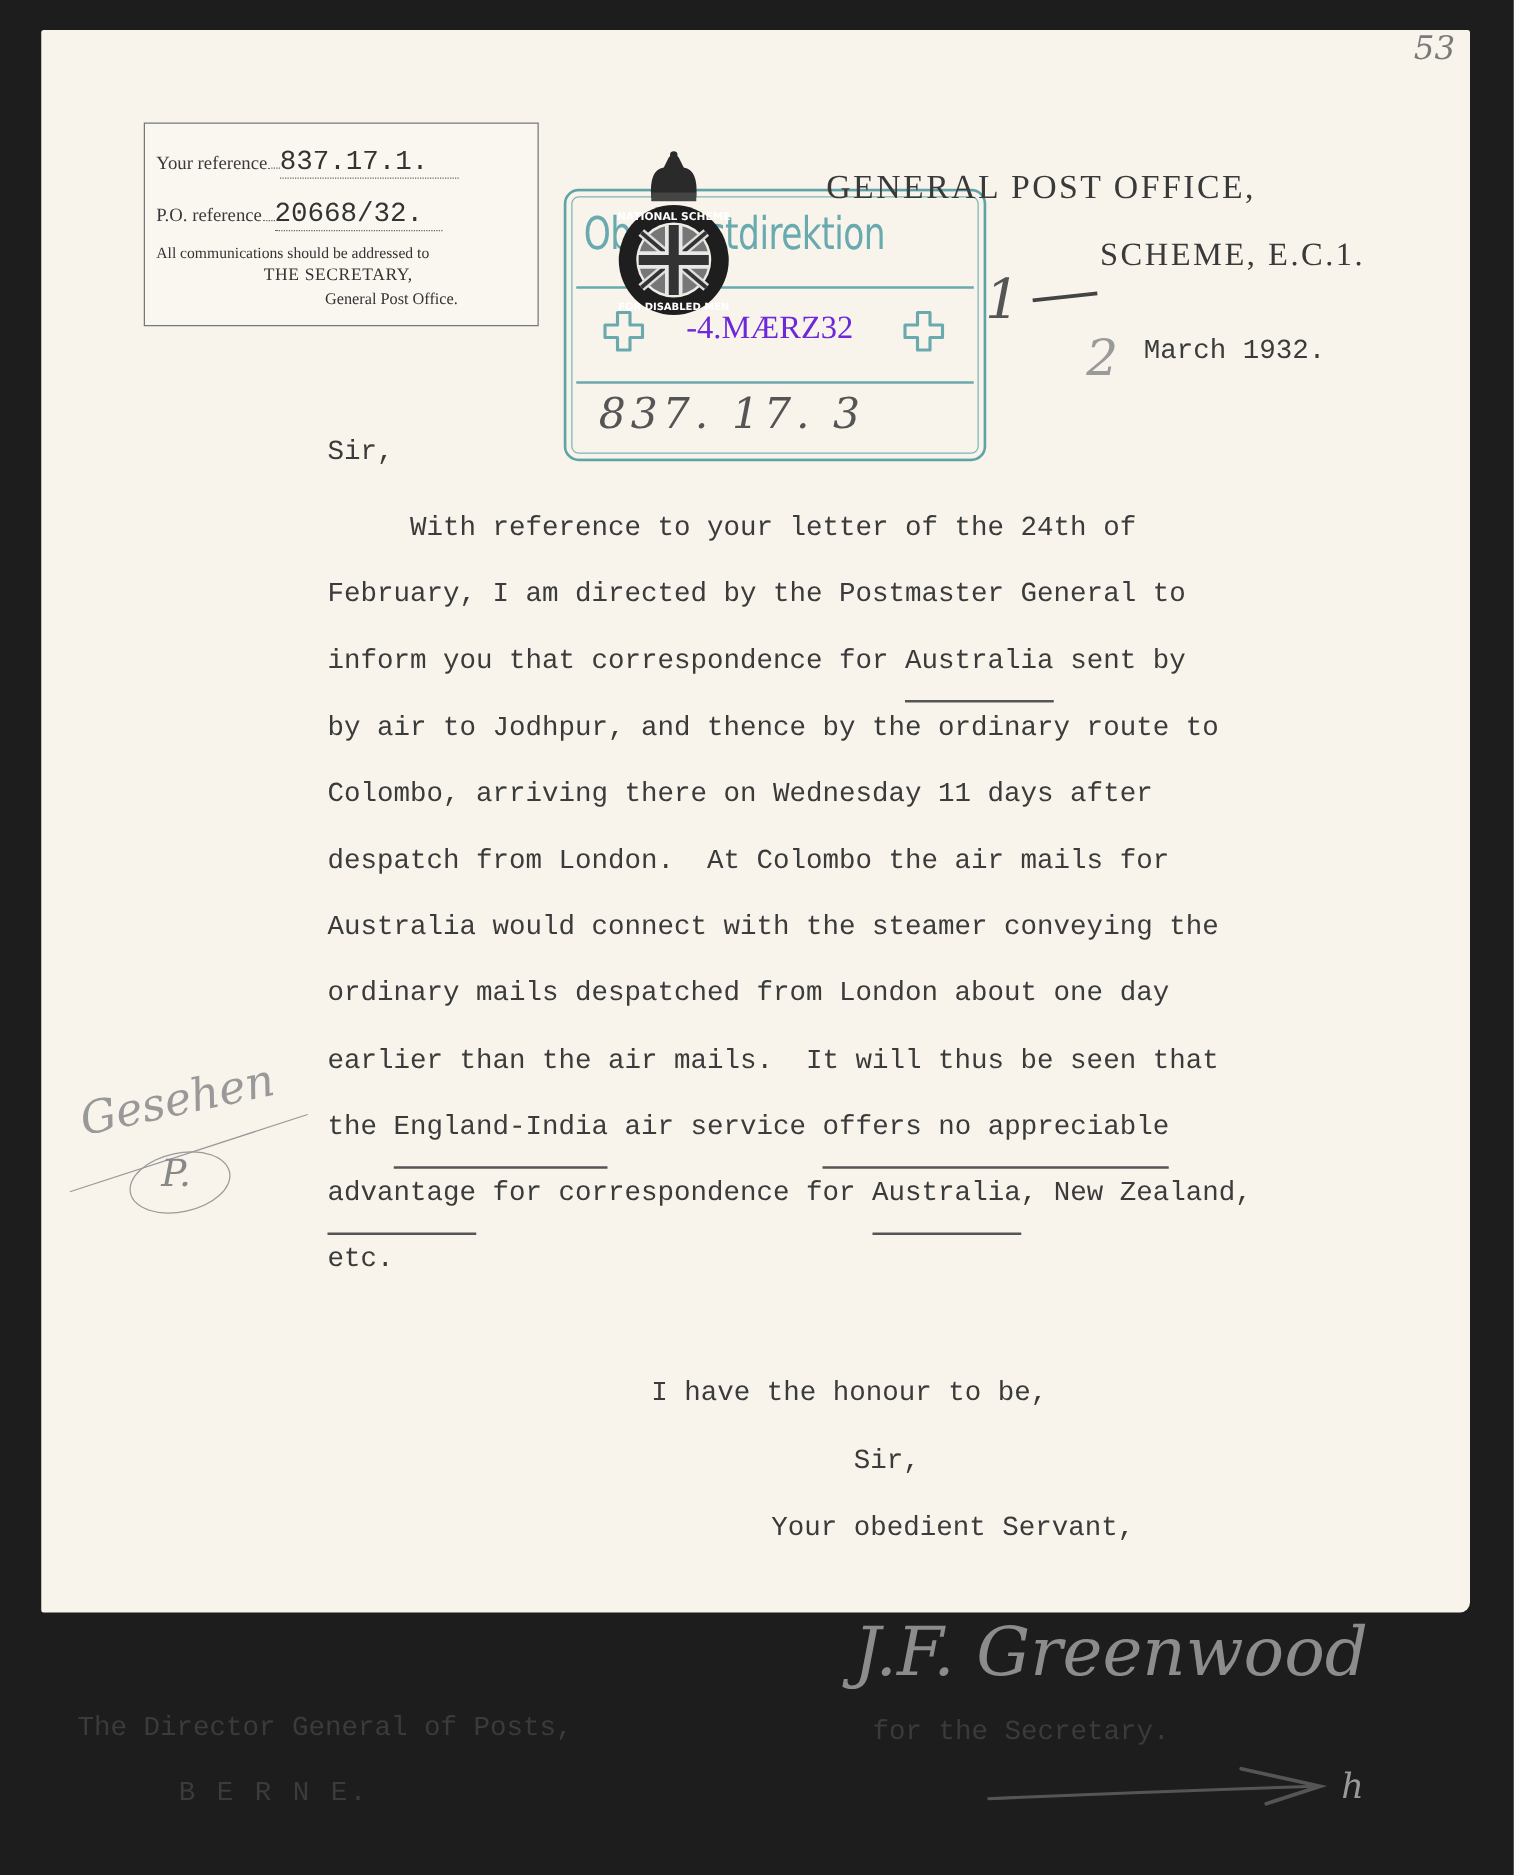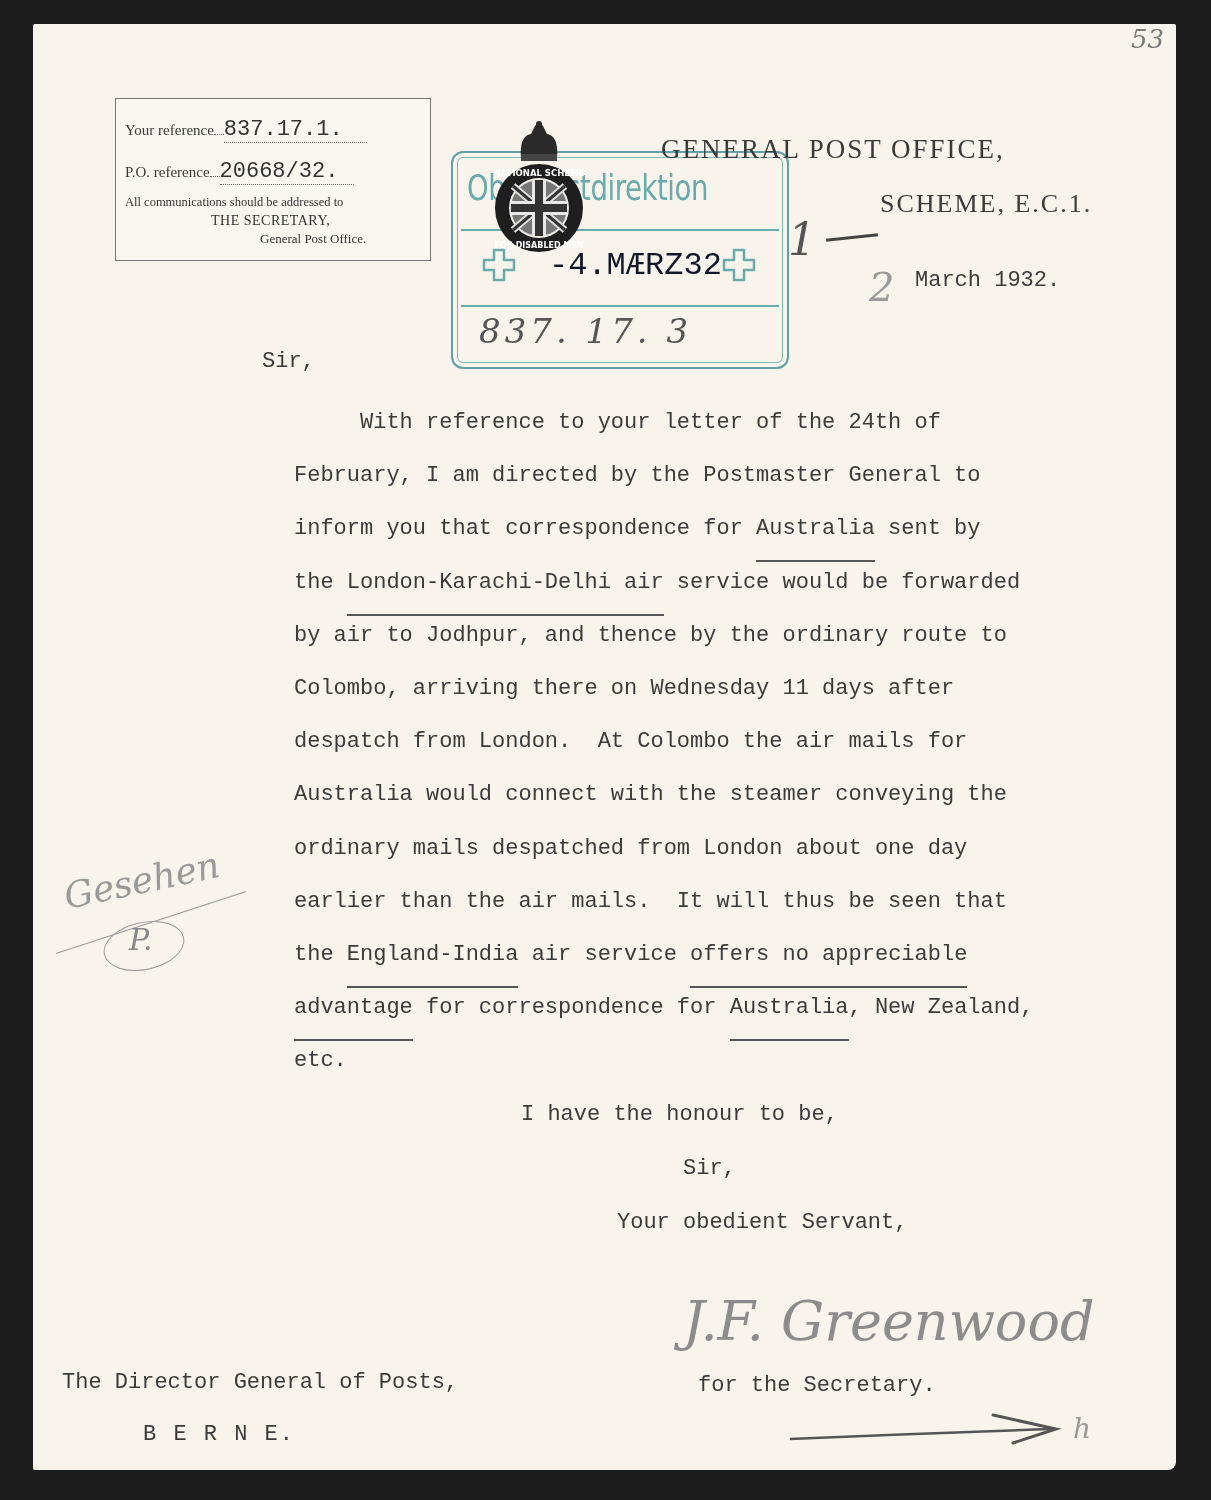--- a/index.html
+++ b/index.html
@@ -6,21 +6,21 @@
     body {
       width: 1211px; height: 1500px;
       background: #1d1d1d;
       position: relative;
       overflow: hidden;
       font-family: "Liberation Mono", monospace;
     }
     .page {
       position: absolute;
       left: 33px; top: 24px;
-      width: 1143px; height: 1446px;
+      width: 1143px; height: 1266px;
       background: #f8f4ec;
       border-radius: 2px 2px 8px 2px;
     }
     .abs { position: absolute; }
     .serif { font-family: "Liberation Serif", "DejaVu Serif", serif; color: #3a3a3a; }
     .type { font-family: "Liberation Mono", "DejaVu Sans Mono", monospace; color: #3b3b3b; }
     .hand { font-family: "DejaVu Serif", serif; font-style: italic; color: #8a8a8a; }
 
     
     .pageno { left: 1098px; top: 0px; font-size: 26px; color: #7a7a7a; }
@@ -48,21 +48,21 @@
     }
     .stamp .line1 { position: absolute; left: 8px; right: 8px; top: 76px; border-top: 2px solid #6aa9ac; }
     .stamp .line2 { position: absolute; left: 8px; right: 8px; top: 152px; border-top: 2px solid #6aa9ac; }
     .stamp-title {
       position: absolute; left: 14px; top: 14px;
       font-family: "DejaVu Sans Condensed", "DejaVu Sans", sans-serif;
       font-size: 36px; color: #69aaae; letter-spacing: -0.5px; transform: scaleX(0.85); transform-origin: left;
     }
     .stamp-date {
       position: absolute; left: 96px; top: 94px;
-      font-family: Liberation Mono, monospace; font-size: 32px; color: #0f172a;
+      font-family: Liberation Serif, serif; font-size: 26px; color: #6d28d9;
     }
     .cross { position: absolute; width: 36px; height: 36px; }
     .cross svg { width: 36px; height: 36px; }
     .stamp-hand {
       position: absolute; left: 26px; top: 158px;
       font-family: "DejaVu Serif", serif; font-style: italic; font-size: 34px; color: #555; letter-spacing: 4px;
     }
 
     
     .emblem { left: 440px; top: 96px; width: 100px; height: 150px; margin-left: 16px; }
@@ -71,21 +71,21 @@
     .gpo { left: 612px; top: 110px; font-size: 27px; letter-spacing: 2px; margin-left: 16px; }
     .london { left: 847px; top: 165px; font-size: 26px; letter-spacing: 2px; }
     .date { left: 882px; top: 244px; font-size: 22px; }
     .date-hand { left: 836px; top: 240px; font-size: 40px; color: #9a9a9a; }
     .hand-one { left: 755px; top: 190px; font-size: 44px; color: #555; }
     .hand-dash { left: 793px; top: 212px; width: 52px; height: 3px; background: #444; transform: rotate(-6deg); }
 
     
     .salutation { left: 229px; top: 325px; font-size: 22px; }
     .para { left: 229px; top: 372px; width: 920px; font-size: 22px; line-height: 53.2px; }
-    .para .ln { display: block; white-space: pre; margin-left: 32px; }
+    .para .ln { display: block; white-space: pre; }
     .ul { border-bottom: 2px solid #555; padding-bottom: 19px; }
 
     .close1 { left: 488px; top: 1078px; font-size: 22px; }
     .close2 { left: 650px; top: 1132px; font-size: 22px; }
     .close3 { left: 584px; top: 1186px; font-size: 22px; font-family: Liberation Mono, monospace; }
     .signature { left: 650px; top: 1266px; font-size: 54px; color: #8c8c8c; }
     .forsec { left: 665px; top: 1349px; font-size: 22px; }
 
     .addr1 { left: 29px; top: 1346px; font-size: 22px; }
     .addr2 { left: 110px; top: 1398px; font-size: 22px; letter-spacing: 2px; }
@@ -163,21 +163,20 @@
   <div class="abs hand-dash"></div>
   <div class="abs hand date-hand">2</div>
   <div class="abs type date">March 1932.</div>
 
   <div class="abs type salutation">Sir,</div>
 
   <div class="abs type para">
     <span class="ln">     With reference to your letter of the 24th of</span>
     <span class="ln">February, I am directed by the Postmaster General to</span>
     <span class="ln"><span>inform you that correspondence for </span><span class="ul">Australia</span><span> sent by</span></span>
-    <span class="ln"><span>the </span><span class="ul">London-Karachi-Delhi air</span><span> service would be forwarded</span></span>
     <span class="ln">by air to Jodhpur, and thence by the ordinary route to</span>
     <span class="ln">Colombo, arriving there on Wednesday 11 days after</span>
     <span class="ln">despatch from London.  At Colombo the air mails for</span>
     <span class="ln">Australia would connect with the steamer conveying the</span>
     <span class="ln">ordinary mails despatched from London about one day</span>
     <span class="ln">earlier than the air mails.  It will thus be seen that</span>
     <span class="ln"><span>the </span><span class="ul">England-India</span><span> air service </span><span class="ul">offers no appreciable</span></span>
     <span class="ln"><span class="ul">advantage</span><span> for correspondence for </span><span class="ul">Australia</span><span>, New Zealand,</span></span>
     <span class="ln">etc.</span>
   </div>

